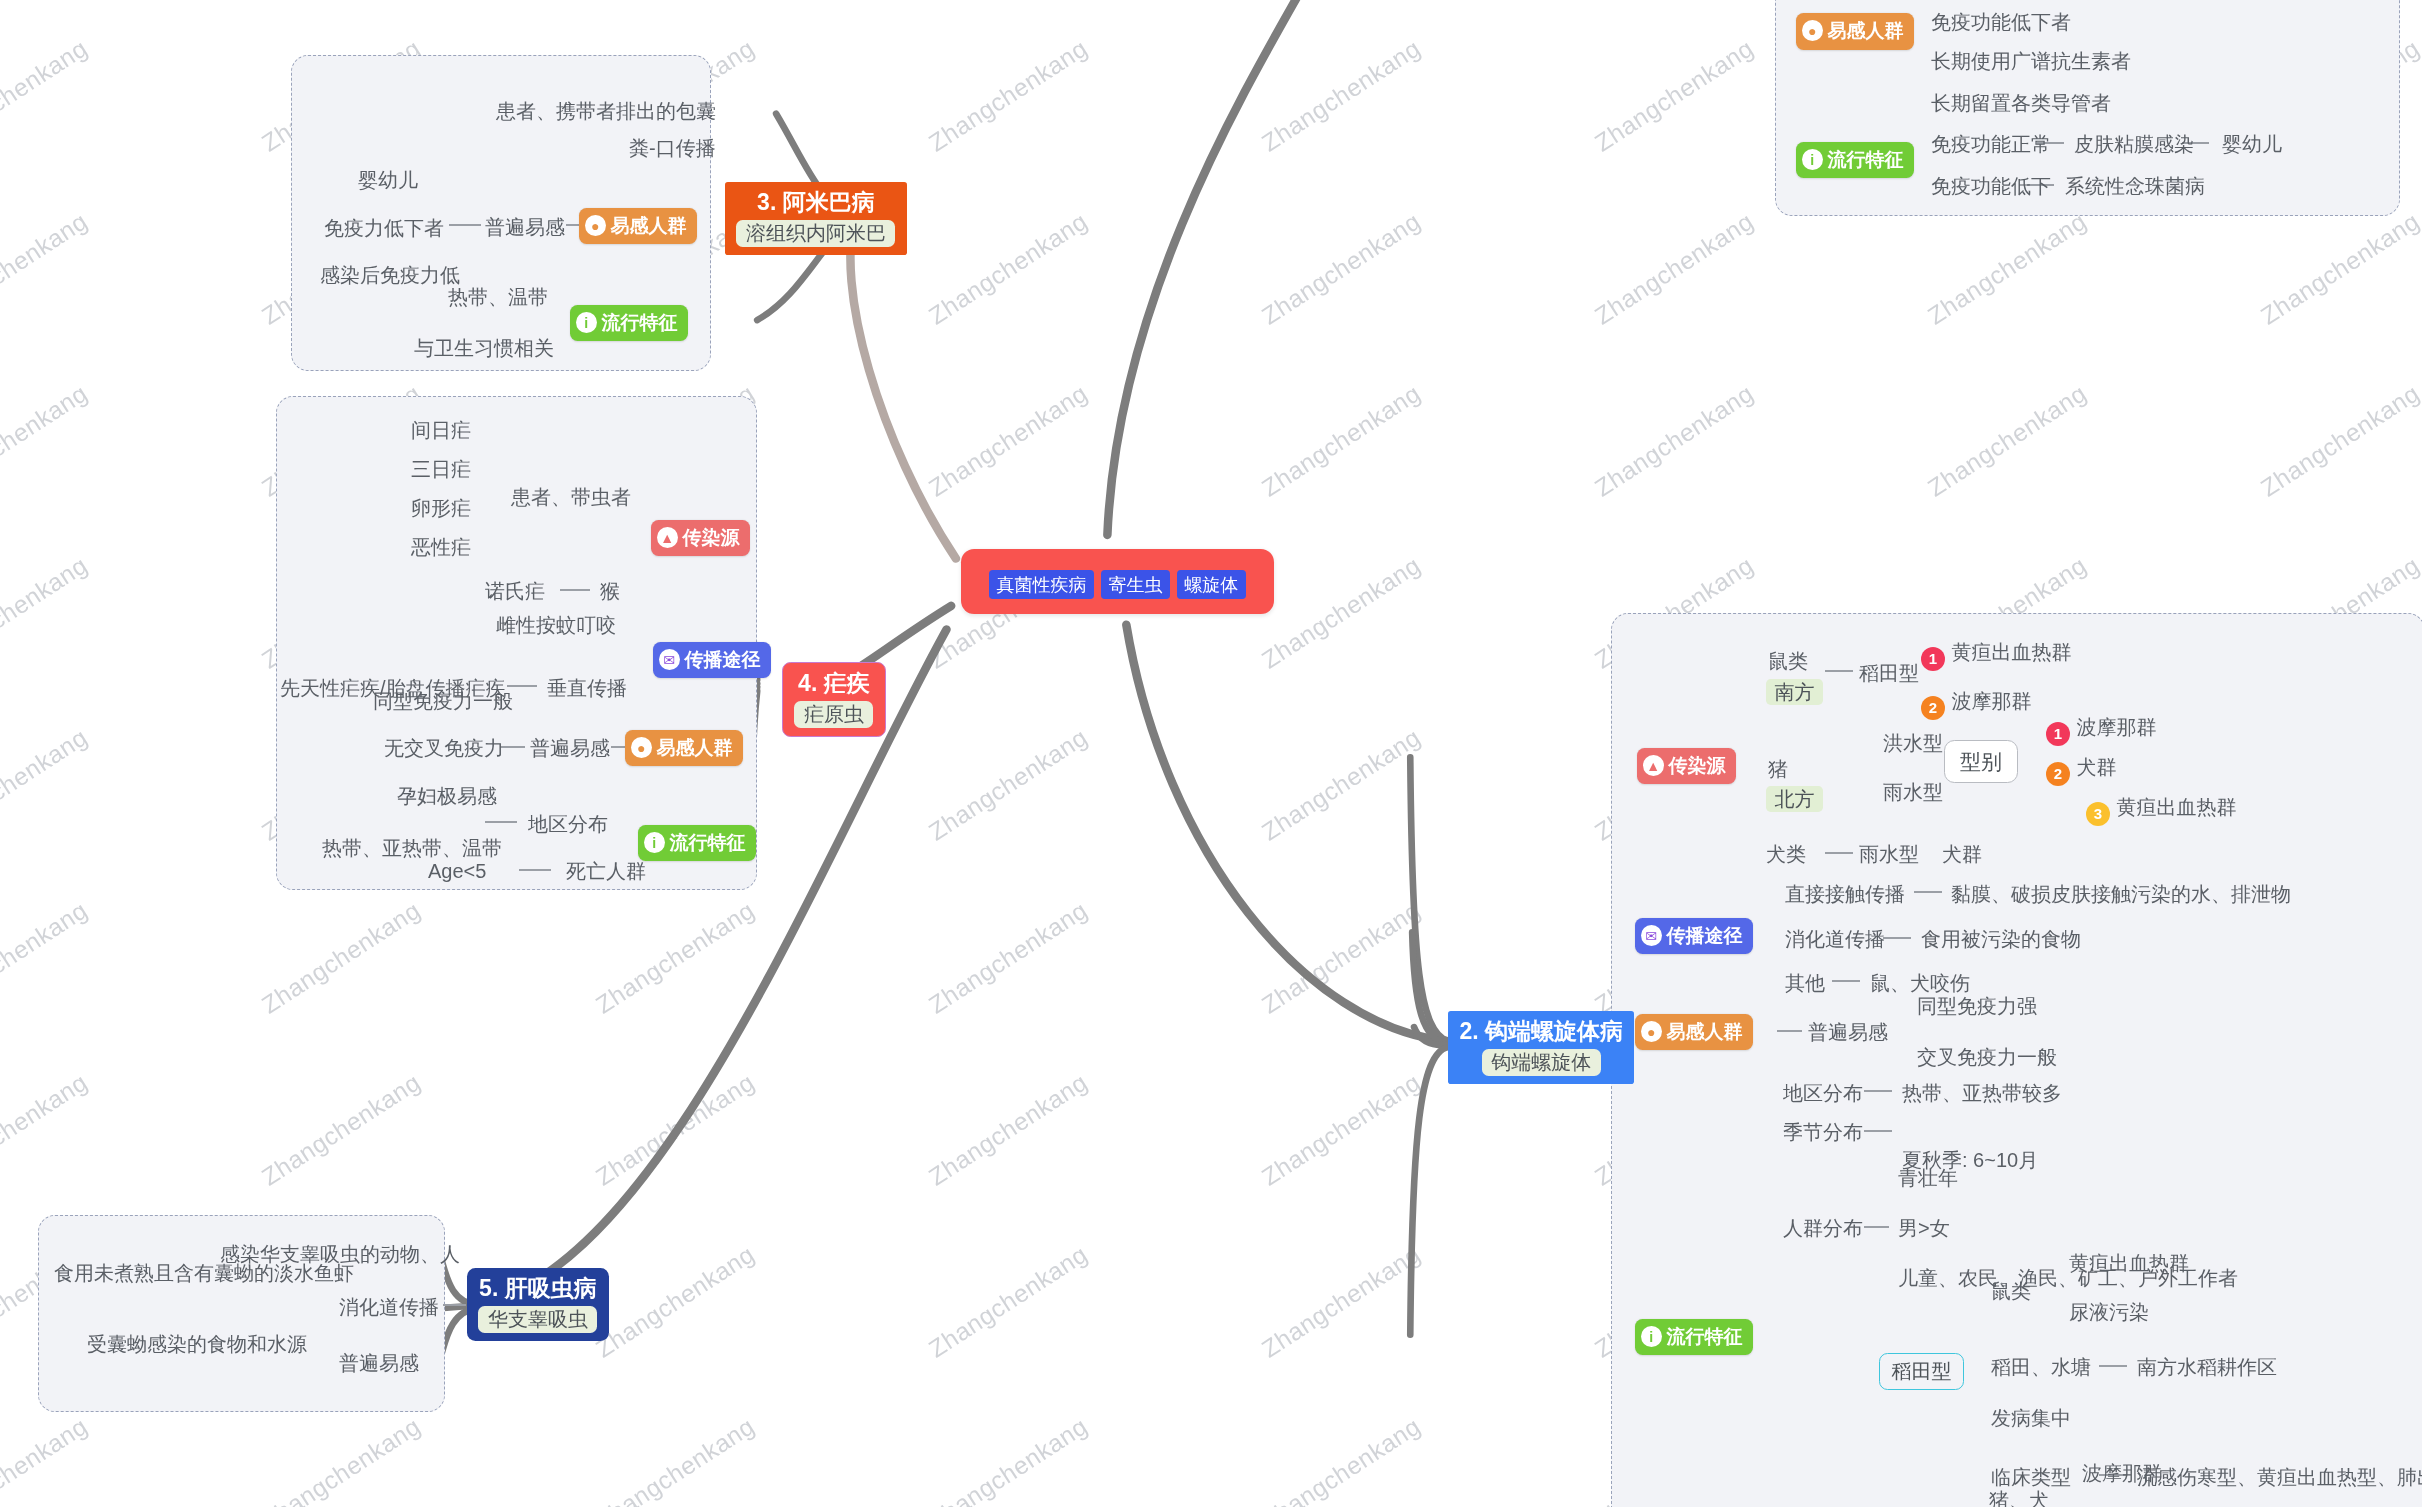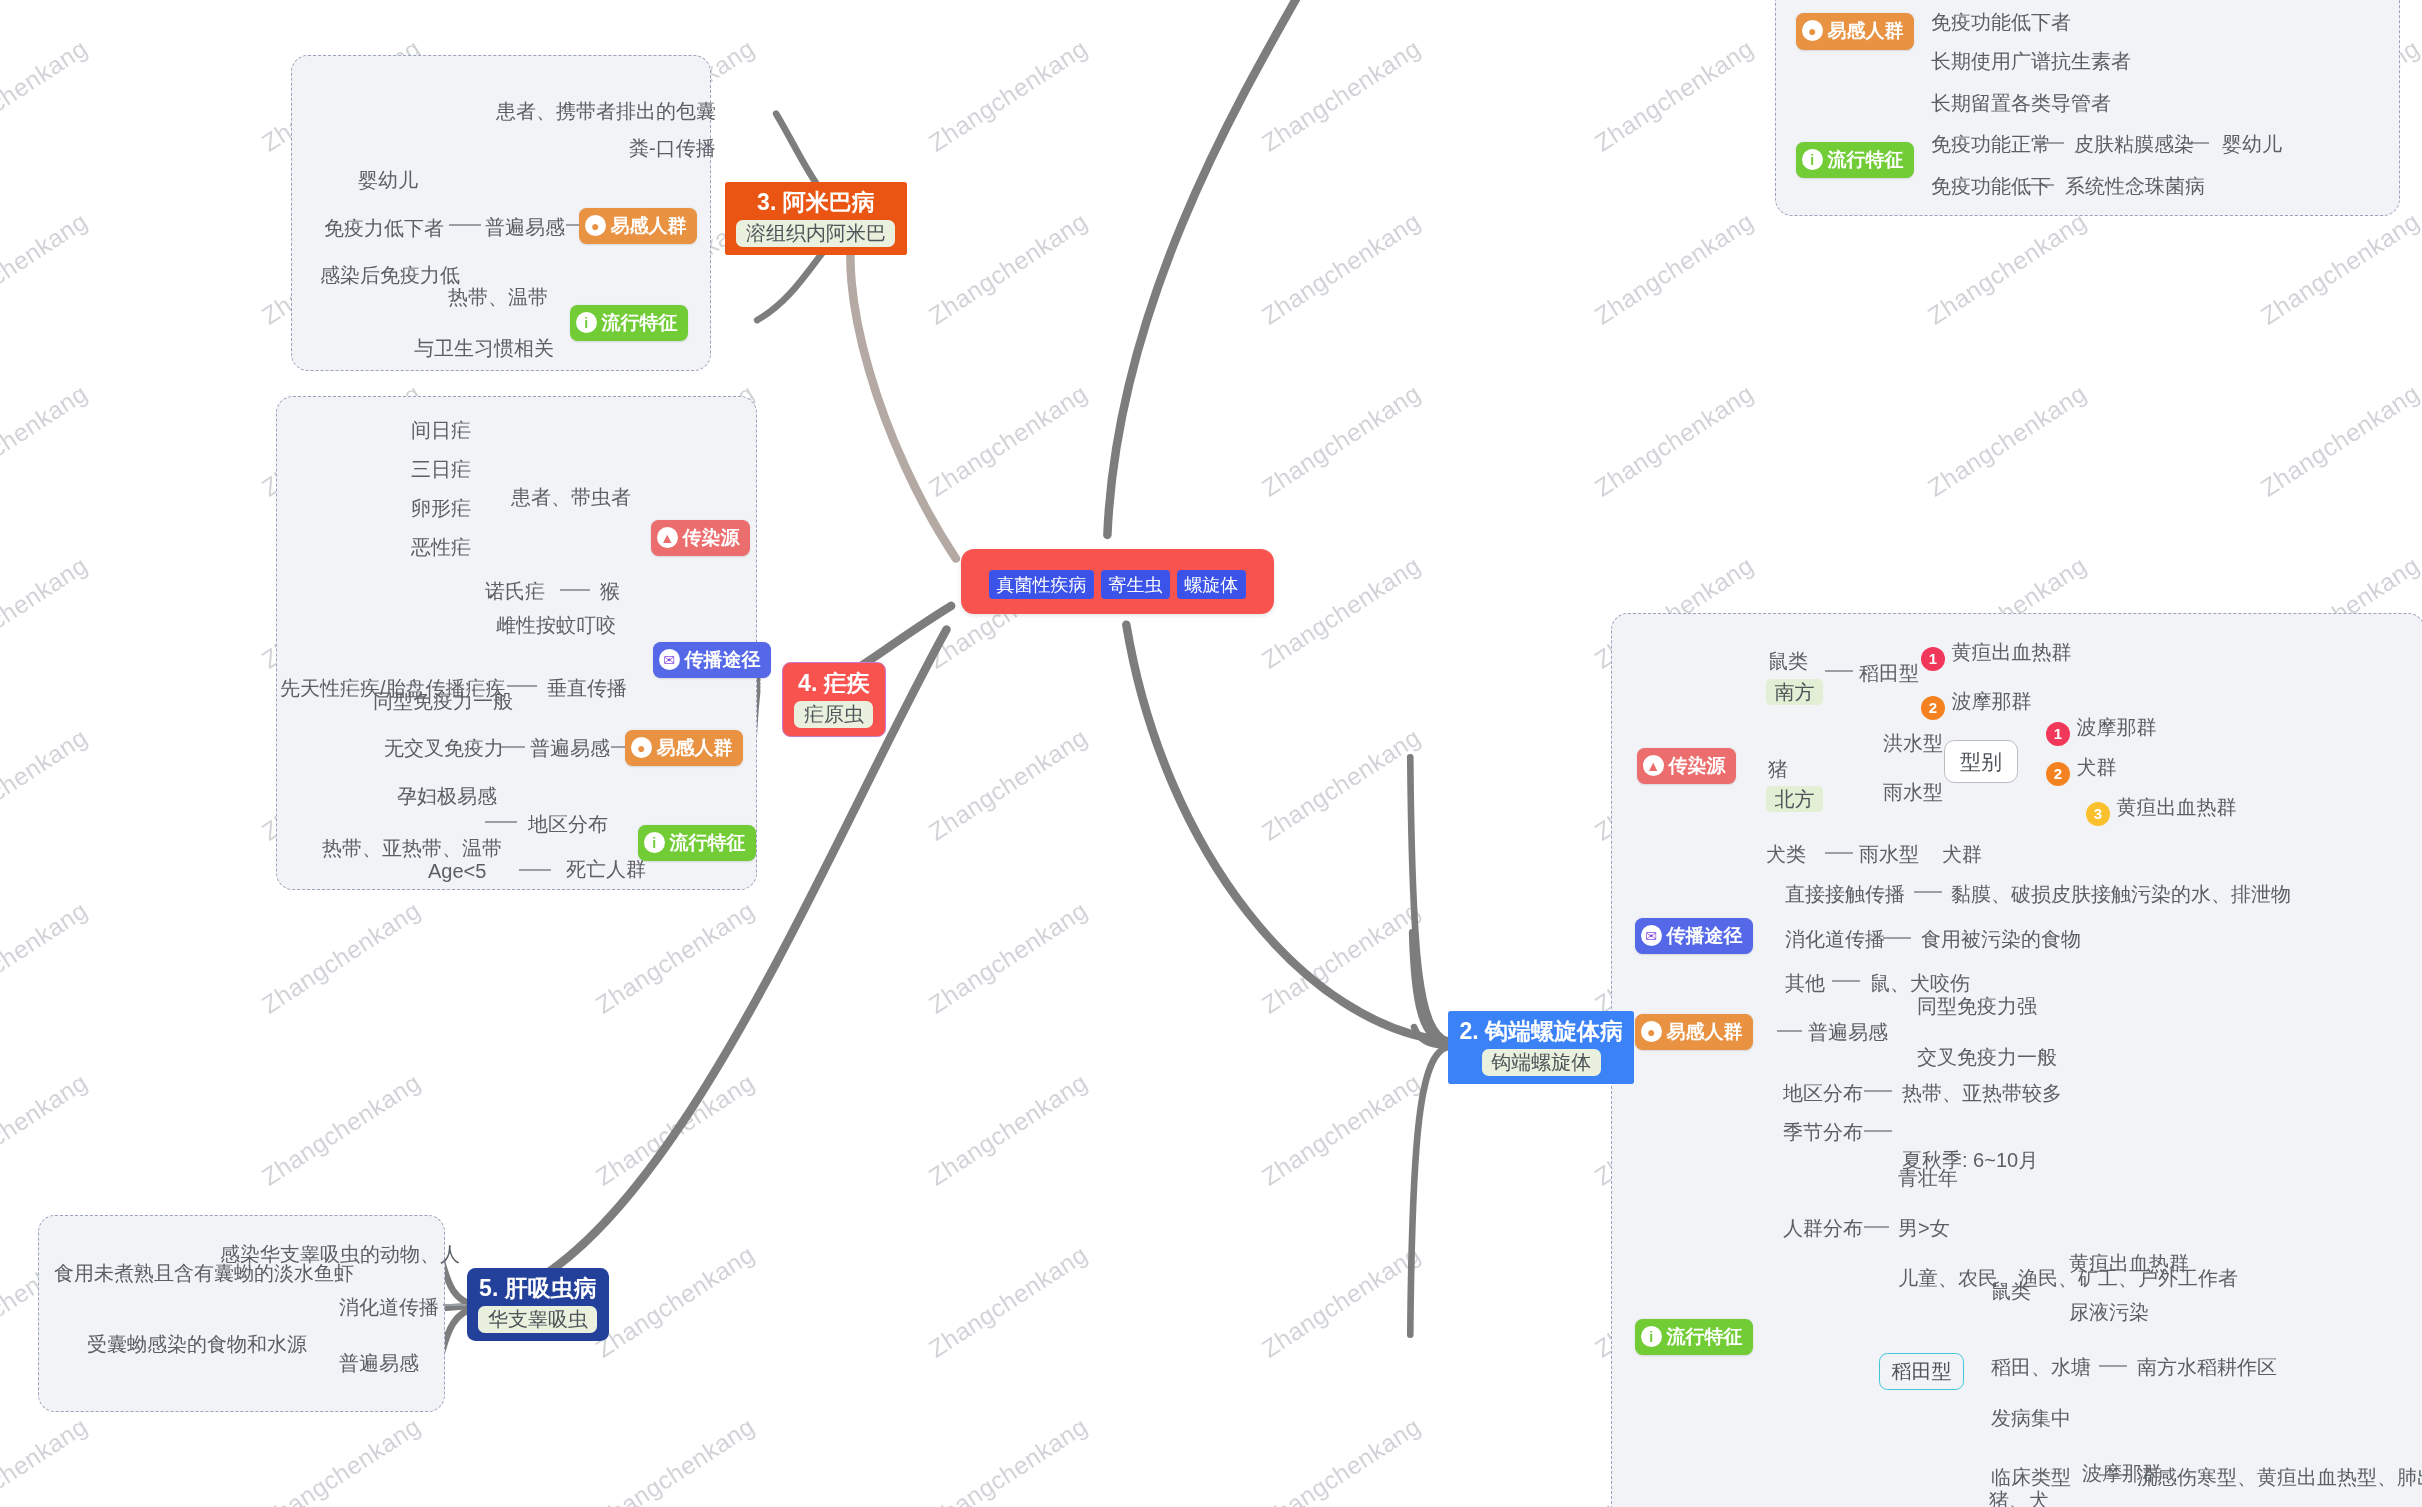--- a/index.html
+++ b/index.html
@@ -359,21 +359,21 @@
 <div class="node leaf" style="left:384px;top:736px;">无交叉免疫力</div>
 <div class="node leaf" style="left:397px;top:784px;">孕妇极易感</div>
 <div class="dash" style="left:500px;top:746px;width:24.6px;"></div>
 <div class="badge b-green" style="left:638px;top:825px;">
   <span class="gi">i</span>
   <span>流行特征</span>
 </div>
 <div class="node leaf" style="left:528px;top:812px;">地区分布</div>
 <div class="node leaf" style="left:322px;top:812px;margin-top:24px;">热带、亚热带、温带</div>
 <div class="dash" style="left:485px;top:821px;width:32px;"></div>
-<div class="node leaf" style="left:566px;top:859px;font-family:Liberation Mono, monospace;">死亡人群</div>
+<div class="node leaf" style="left:566px;top:859px;">死亡人群</div>
 <div class="node leaf" style="left:428px;top:859px;">Age&lt;5</div>
 <div class="dash" style="left:519px;top:869px;width:32px;"></div>
 
 <div class="topic" style="left:467px;top:1268px;background:#23409a;">
   <span class="t1">5. 肝吸虫病</span>
   <span class="tag">华支睾吸虫</span>
 </div>
 <div class="node leaf" style="left:220px;top:1242px;">感染华支睾吸虫的动物、人</div>
 <div class="node leaf" style="left:339px;top:1295px;">消化道传播</div>
 <div class="node leaf" style="left:54px;top:1261px;">食用未煮熟且含有囊蚴的淡水鱼虾</div>

